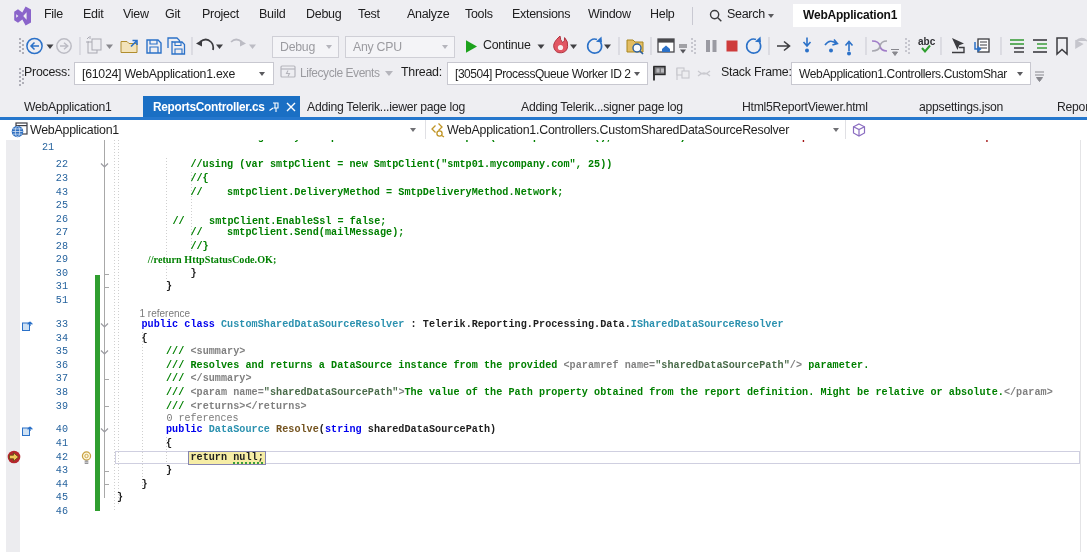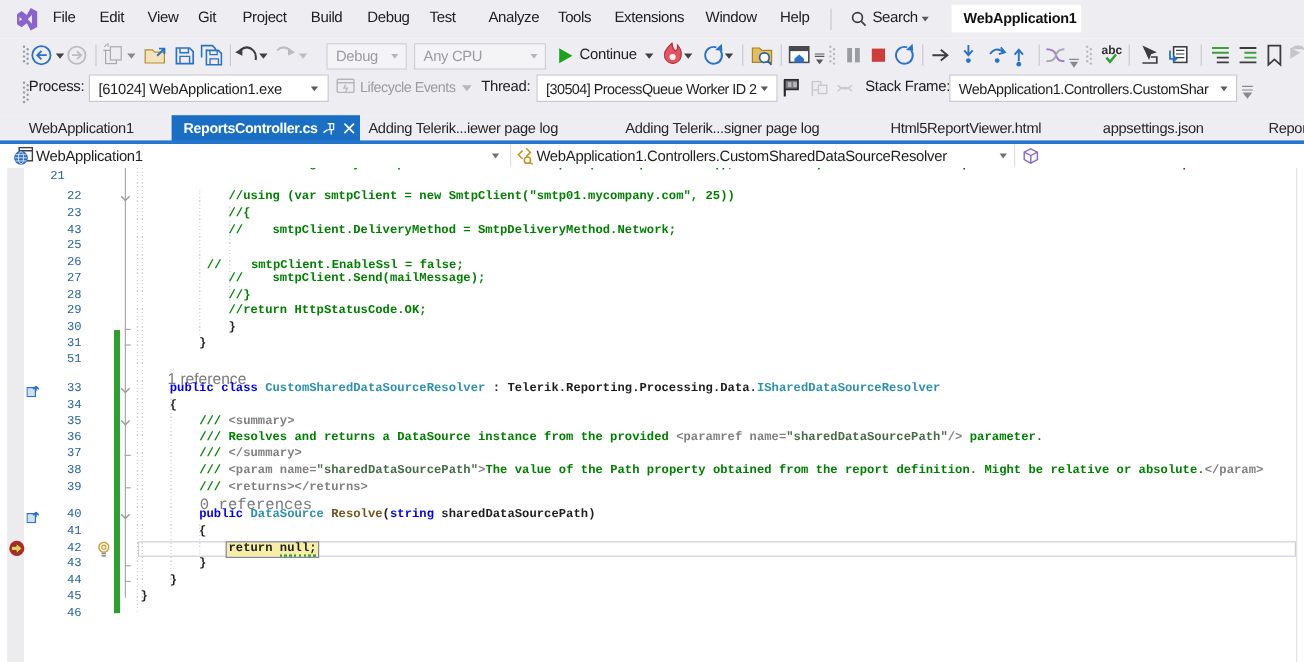--- a/index.html
+++ b/index.html
@@ -30,21 +30,21 @@
   .lnum{position:absolute;width:40px;text-align:right;font-family:"Liberation Mono",monospace;
         font-size:10.15px;line-height:13.55px;height:13.55px;color:#26639e;font-weight:normal;}
   .kw{color:#0000ee;}
   .ty{color:#2b91af;}
   .cm{color:#008000;}
   .xg{color:#808080;}
   .xa{color:#4a6b4a;}
   .mn{color:#74531f;}
   .st{color:#a31515;}
   .ret{background:#f6edA6;border:1px solid #8585b0;padding:0 1px 1px 1px;margin-left:-2px;}
-  .codelens{position:absolute;font-family:"Liberation Sans",sans-serif;font-size:13px;color:#7a7a7a;font-weight:normal;}
+  .codelens{position:absolute;font-family:"Liberation Sans",sans-serif;font-size:10px;color:#7a7a7a;font-weight:normal;}
   .guide{position:absolute;width:1px;background-image:repeating-linear-gradient(to bottom,#cfcfcf 0 1px,transparent 1px 3px);}
   .foldline{position:absolute;width:1px;background:#a8a8a8;}
   .foldtick{position:absolute;height:1px;background:#a8a8a8;}
 </style>
 </head>
 <body>
 <div id="app">
   <div class="abs" id="titlebar">
     <svg class="abs" style="left:12px;top:5px" width="21" height="22" viewBox="0 0 21 22">
       <path fill="#8a64ca" d="M2.2 6.8 L6 4.2 L10.3 7.6 L13.6 1.6 L19 4.6 L19 17.4 L13.6 20.4 L10.3 14.4 L6 17.8 L2.2 15.2 Z M4.2 9.2 L4.2 12.8 L6.4 11 Z M14.6 7.2 L11.2 11 L14.6 14.8 Z"></path>
@@ -388,21 +388,21 @@
     <div class="codelens" style="left:139.5px;top:167.5px;">1 reference</div>
     <div class="codelens" style="left:166.5px;top:272.8px;font-family:Liberation Mono, monospace;">0 references</div>
 
     <div class="codeline" style="left:117px;top:-8.7px;"><span class="cm">            //mailMessage.Body = reportProcessor.RenderReport(</span><span class="kw">new</span><span class="cm"> ReportSource(), deviceInfo).DocumentName + </span><span class="st">"Report was delivered to all recipients successfully"</span></div>
     <div class="codeline" style="left:117px;top:18.4px;"><span class="cm">            //using (var smtpClient = new SmtpClient("smtp01.mycompany.com", 25))</span></div>
     <div class="codeline" style="left:117px;top:31.95px;"><span class="cm">            //{</span></div>
     <div class="codeline" style="left:117px;top:45.5px;"><span class="cm">            //    smtpClient.DeliveryMethod = SmtpDeliveryMethod.Network;</span></div>
     <div class="codeline" style="left:99px;top:59.05px;margin-top:16px;"><span class="cm">            //    smtpClient.EnableSsl = false;</span></div>
     <div class="codeline" style="left:117px;top:86.15px;"><span class="cm">            //    smtpClient.Send(mailMessage);</span></div>
     <div class="codeline" style="left:117px;top:99.7px;"><span class="cm">            //}</span></div>
-    <div class="codeline" style="left:117px;top:113.25px;"><span class="cm">            //return HttpStatusCode.OK;</span></div>
+    <div class="codeline" style="left:117px;top:113.25px;font-family:Liberation Serif, serif;"><span class="cm">            //return HttpStatusCode.OK;</span></div>
     <div class="codeline" style="left:117px;top:126.8px;">            }</div>
     <div class="codeline" style="left:117px;top:140.35px;">        }</div>
     <div class="codeline" style="left:117px;top:178.2px;">    <span class="kw">public class </span><span class="ty">CustomSharedDataSourceResolver</span> : Telerik.Reporting.Processing.Data.<span class="ty">ISharedDataSourceResolver</span></div>
     <div class="codeline" style="left:117px;top:191.75px;">    {</div>
     <div class="codeline" style="left:117px;top:205.3px;">        <span class="cm">/// </span><span class="xg">&lt;summary&gt;</span></div>
     <div class="codeline" style="left:117px;top:218.85px;">        <span class="cm">/// Resolves and returns a DataSource instance from the provided </span><span class="xg">&lt;paramref name=</span><span class="xa">"sharedDataSourcePath"</span><span class="xg">/&gt;</span><span class="cm"> parameter.</span></div>
     <div class="codeline" style="left:117px;top:232.4px;">        <span class="cm">/// </span><span class="xg">&lt;/summary&gt;</span></div>
     <div class="codeline" style="left:117px;top:245.95px;">        <span class="cm">/// </span><span class="xg">&lt;param name=</span><span class="xa">"sharedDataSourcePath"</span><span class="xg">&gt;</span><span class="cm">The value of the Path property obtained from the report definition. Might be relative or absolute.</span><span class="xg">&lt;/param&gt;</span></div>
     <div class="codeline" style="left:117px;top:259.5px;">        <span class="cm">/// </span><span class="xg">&lt;returns&gt;&lt;/returns&gt;</span></div>
     <div class="codeline" style="left:117px;top:283.4px;">        <span class="kw">public </span><span class="ty">DataSource </span><span class="mn">Resolve</span>(<span class="kw">string</span> sharedDataSourcePath)</div>

